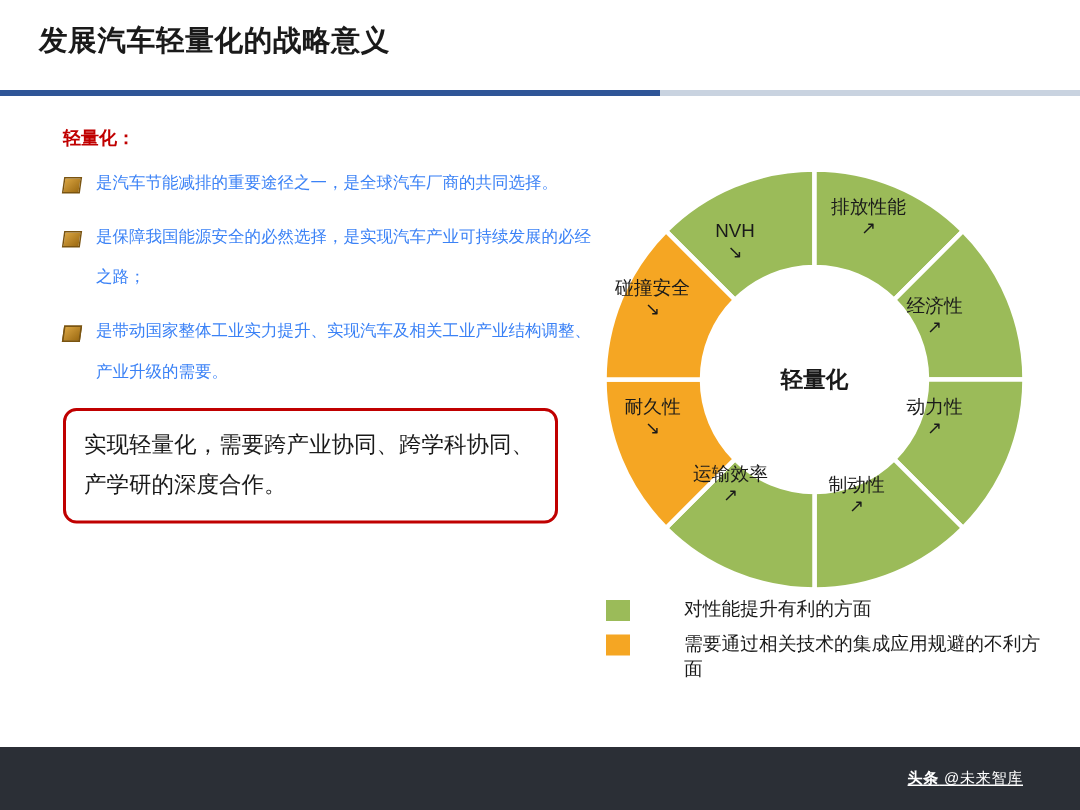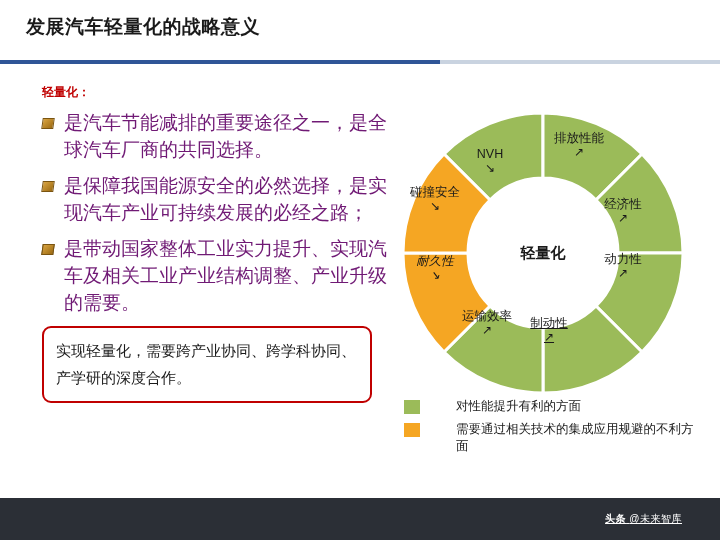--- a/index.html
+++ b/index.html
@@ -62,23 +62,23 @@
   }
   .bullet-list {
     margin: 0;
     padding: 0;
     list-style: none;
   }
   .bullet-item {
     position: relative;
     padding-left: 22px;
     margin-bottom: 9px;
-    font-size: 19px;
+    font-size: 11px;
     line-height: 27px;
-    color: #701a75;
+    color: #3b82f6;
   }
   .bullet-marker {
     position: absolute;
     left: 0;
     top: 9px;
     width: 10px;
     height: 9px;
     background: linear-gradient(135deg, #d9a441 0%, #9c6a12 100%);
     border: 1px solid #7a5410;
     transform: skewX(-8deg);
@@ -250,36 +250,36 @@
     <div class="seg-label" style="left:152px; top:22px;">
       <span>排放性能</span>
       <span class="arrow">↗</span>
     </div>
 
     <div class="seg-label" style="left:196px; top:88px;">
       <span>经济性</span>
       <span class="arrow">↗</span>
     </div>
 
-    <div class="seg-label" style="left:196px; top:143px;">
+    <div class="seg-label" style="left:196px; top:155px;">
       <span>动力性</span>
       <span class="arrow">↗</span>
     </div>
 
-    <div class="seg-label" style="left:122px; top:207px;text-decoration:underline;">
+    <div class="seg-label" style="left:144px; top:207px;">
       <span>制动性</span>
       <span class="arrow">↗</span>
     </div>
 
     <div class="seg-label" style="left:60px; top:200px;">
       <span>运输效率</span>
       <span class="arrow">↗</span>
     </div>
 
-    <div class="seg-label" style="left:8px; top:145px;font-style:italic;">
+    <div class="seg-label" style="left:8px; top:155px;">
       <span>耐久性</span>
       <span class="arrow">↘</span>
     </div>
 
     <div class="seg-label" style="left:8px; top:76px;">
       <span>碰撞安全</span>
       <span class="arrow">↘</span>
     </div>
   </div>
 

